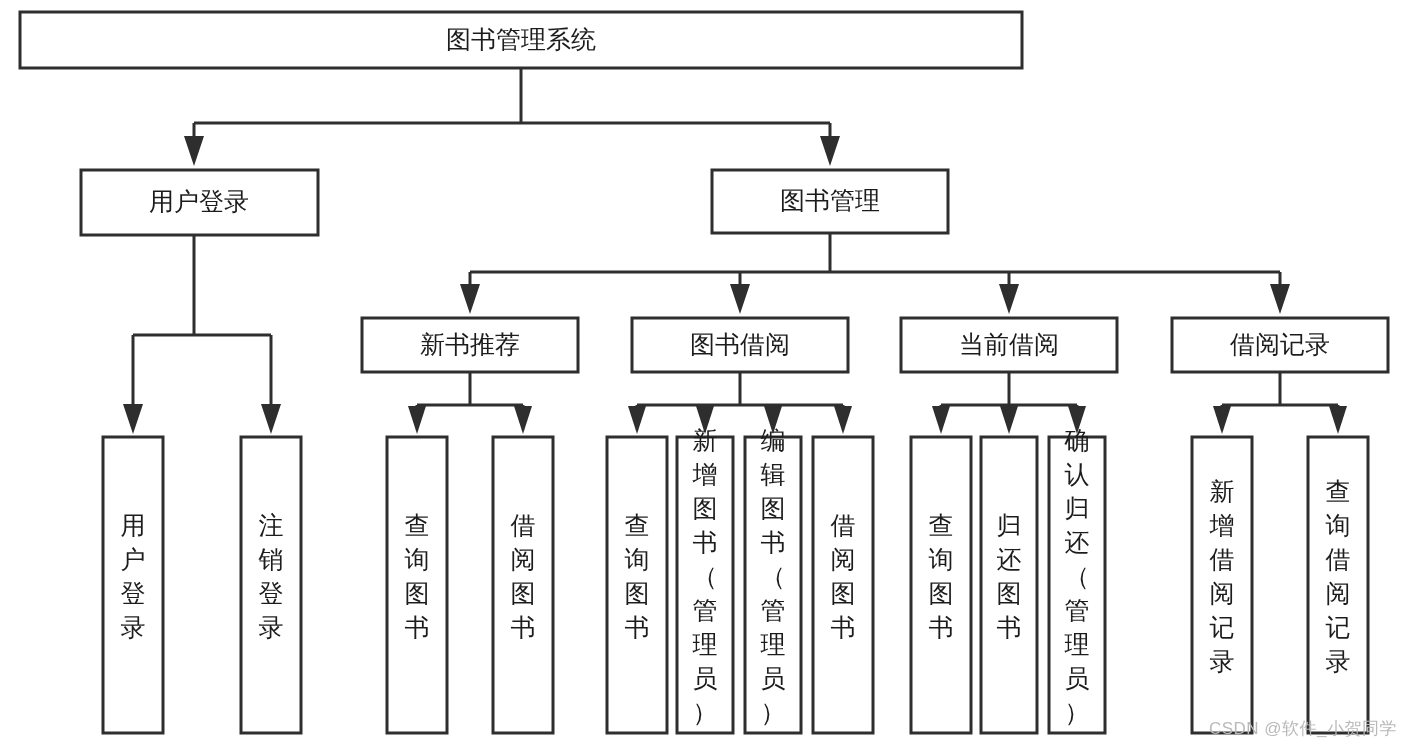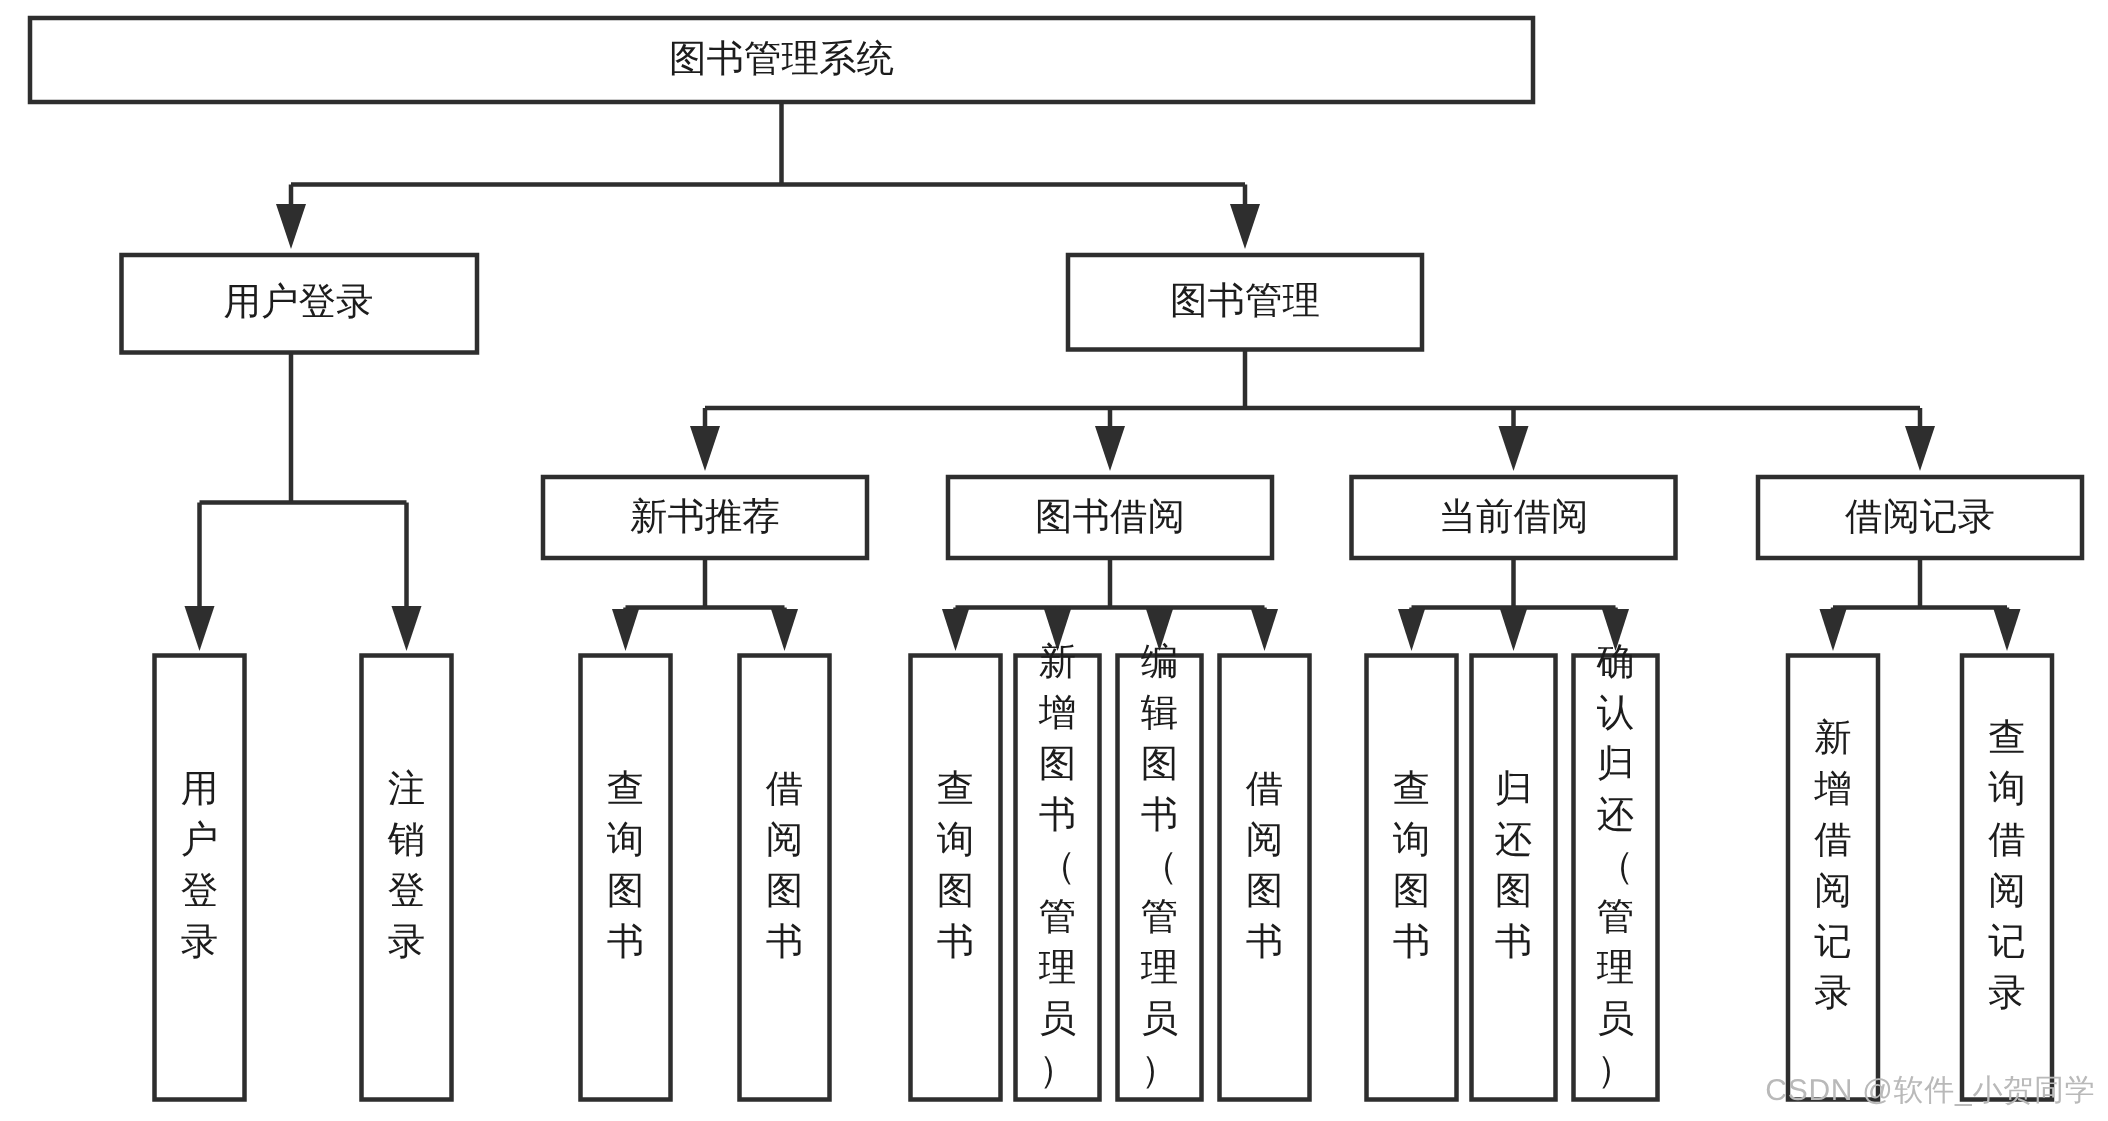--- a/index.html
+++ b/index.html
@@ -54,21 +54,21 @@
     fill: #1c1c1c;
     font-family: "Liberation Sans", "DejaVu Sans", sans-serif;
     font-size: 25px;
     text-anchor: middle;
   }
   .watermark-text {
     position: absolute;
     right: 8px;
     bottom: 6px;
     font-family: "Liberation Sans", "DejaVu Sans", sans-serif;
-    font-size: 20px;
+    font-size: 17px;
     color: #b9b9b9;
     white-space: nowrap;
     letter-spacing: 0.5px;
     pointer-events: none;
   }
 </style>
 </head>
 <body>
 
 <div id="diagram-root">

